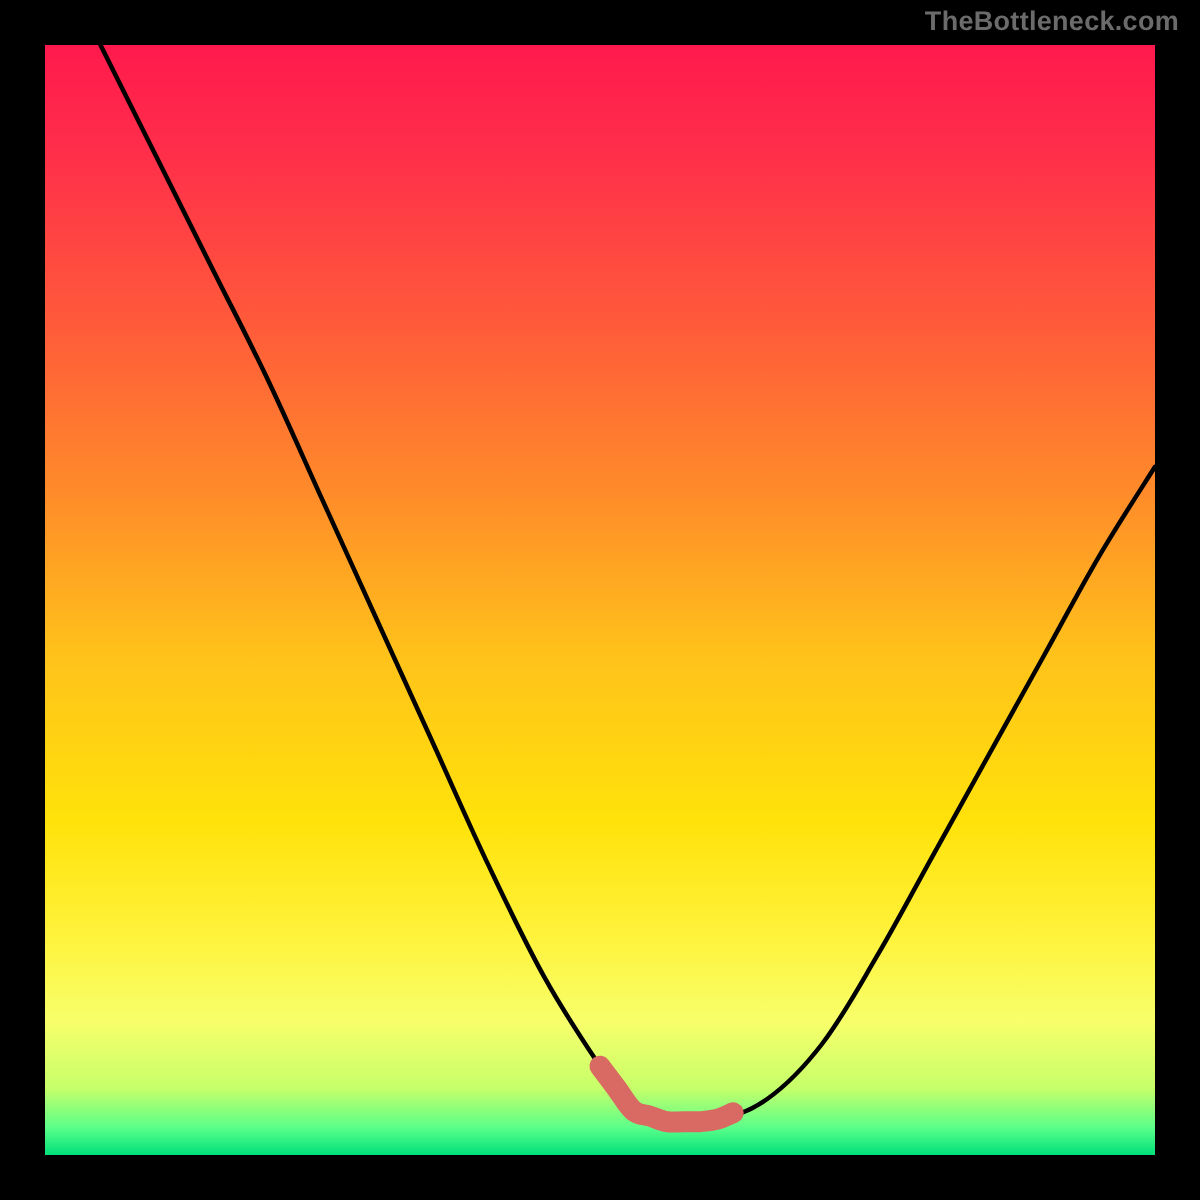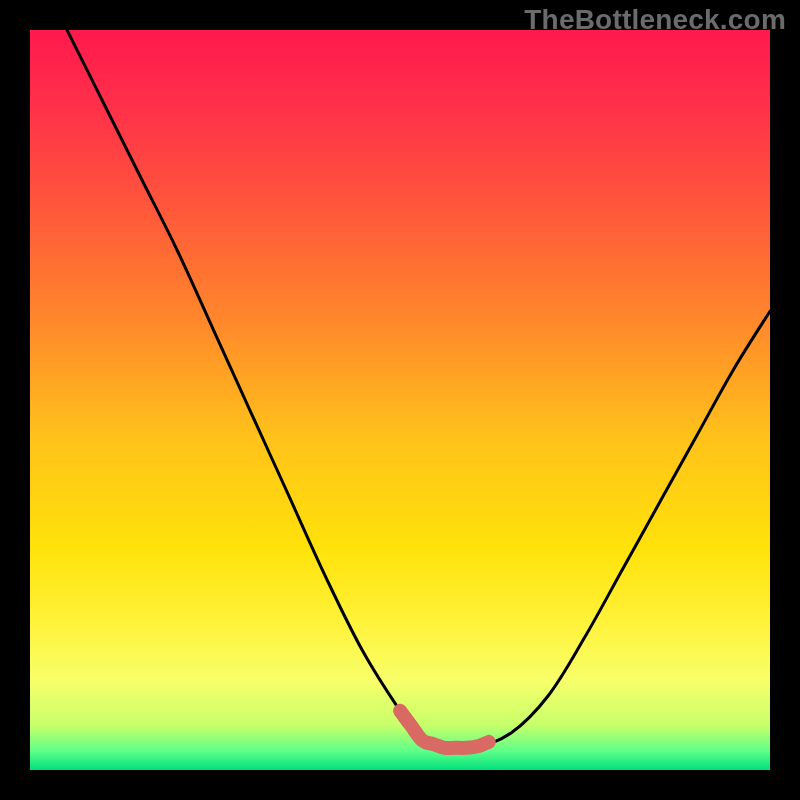--- a/index.html
+++ b/index.html
@@ -17,21 +17,21 @@
     top: 0;
     width: 800px;
     height: 800px;
     background: #000;
   }
   .watermark {
     position: absolute;
     top: 4px;
     right: 14px;
     color: #6b6b6b;
-    font-size: 28px;
+    font-size: 18px;
     font-weight: 600;
     letter-spacing: 0.2px;
     user-select: none;
   }
   .plot {
     position: absolute;
     left: 30px;
     top: 30px;
     width: 740px;
     height: 740px;

